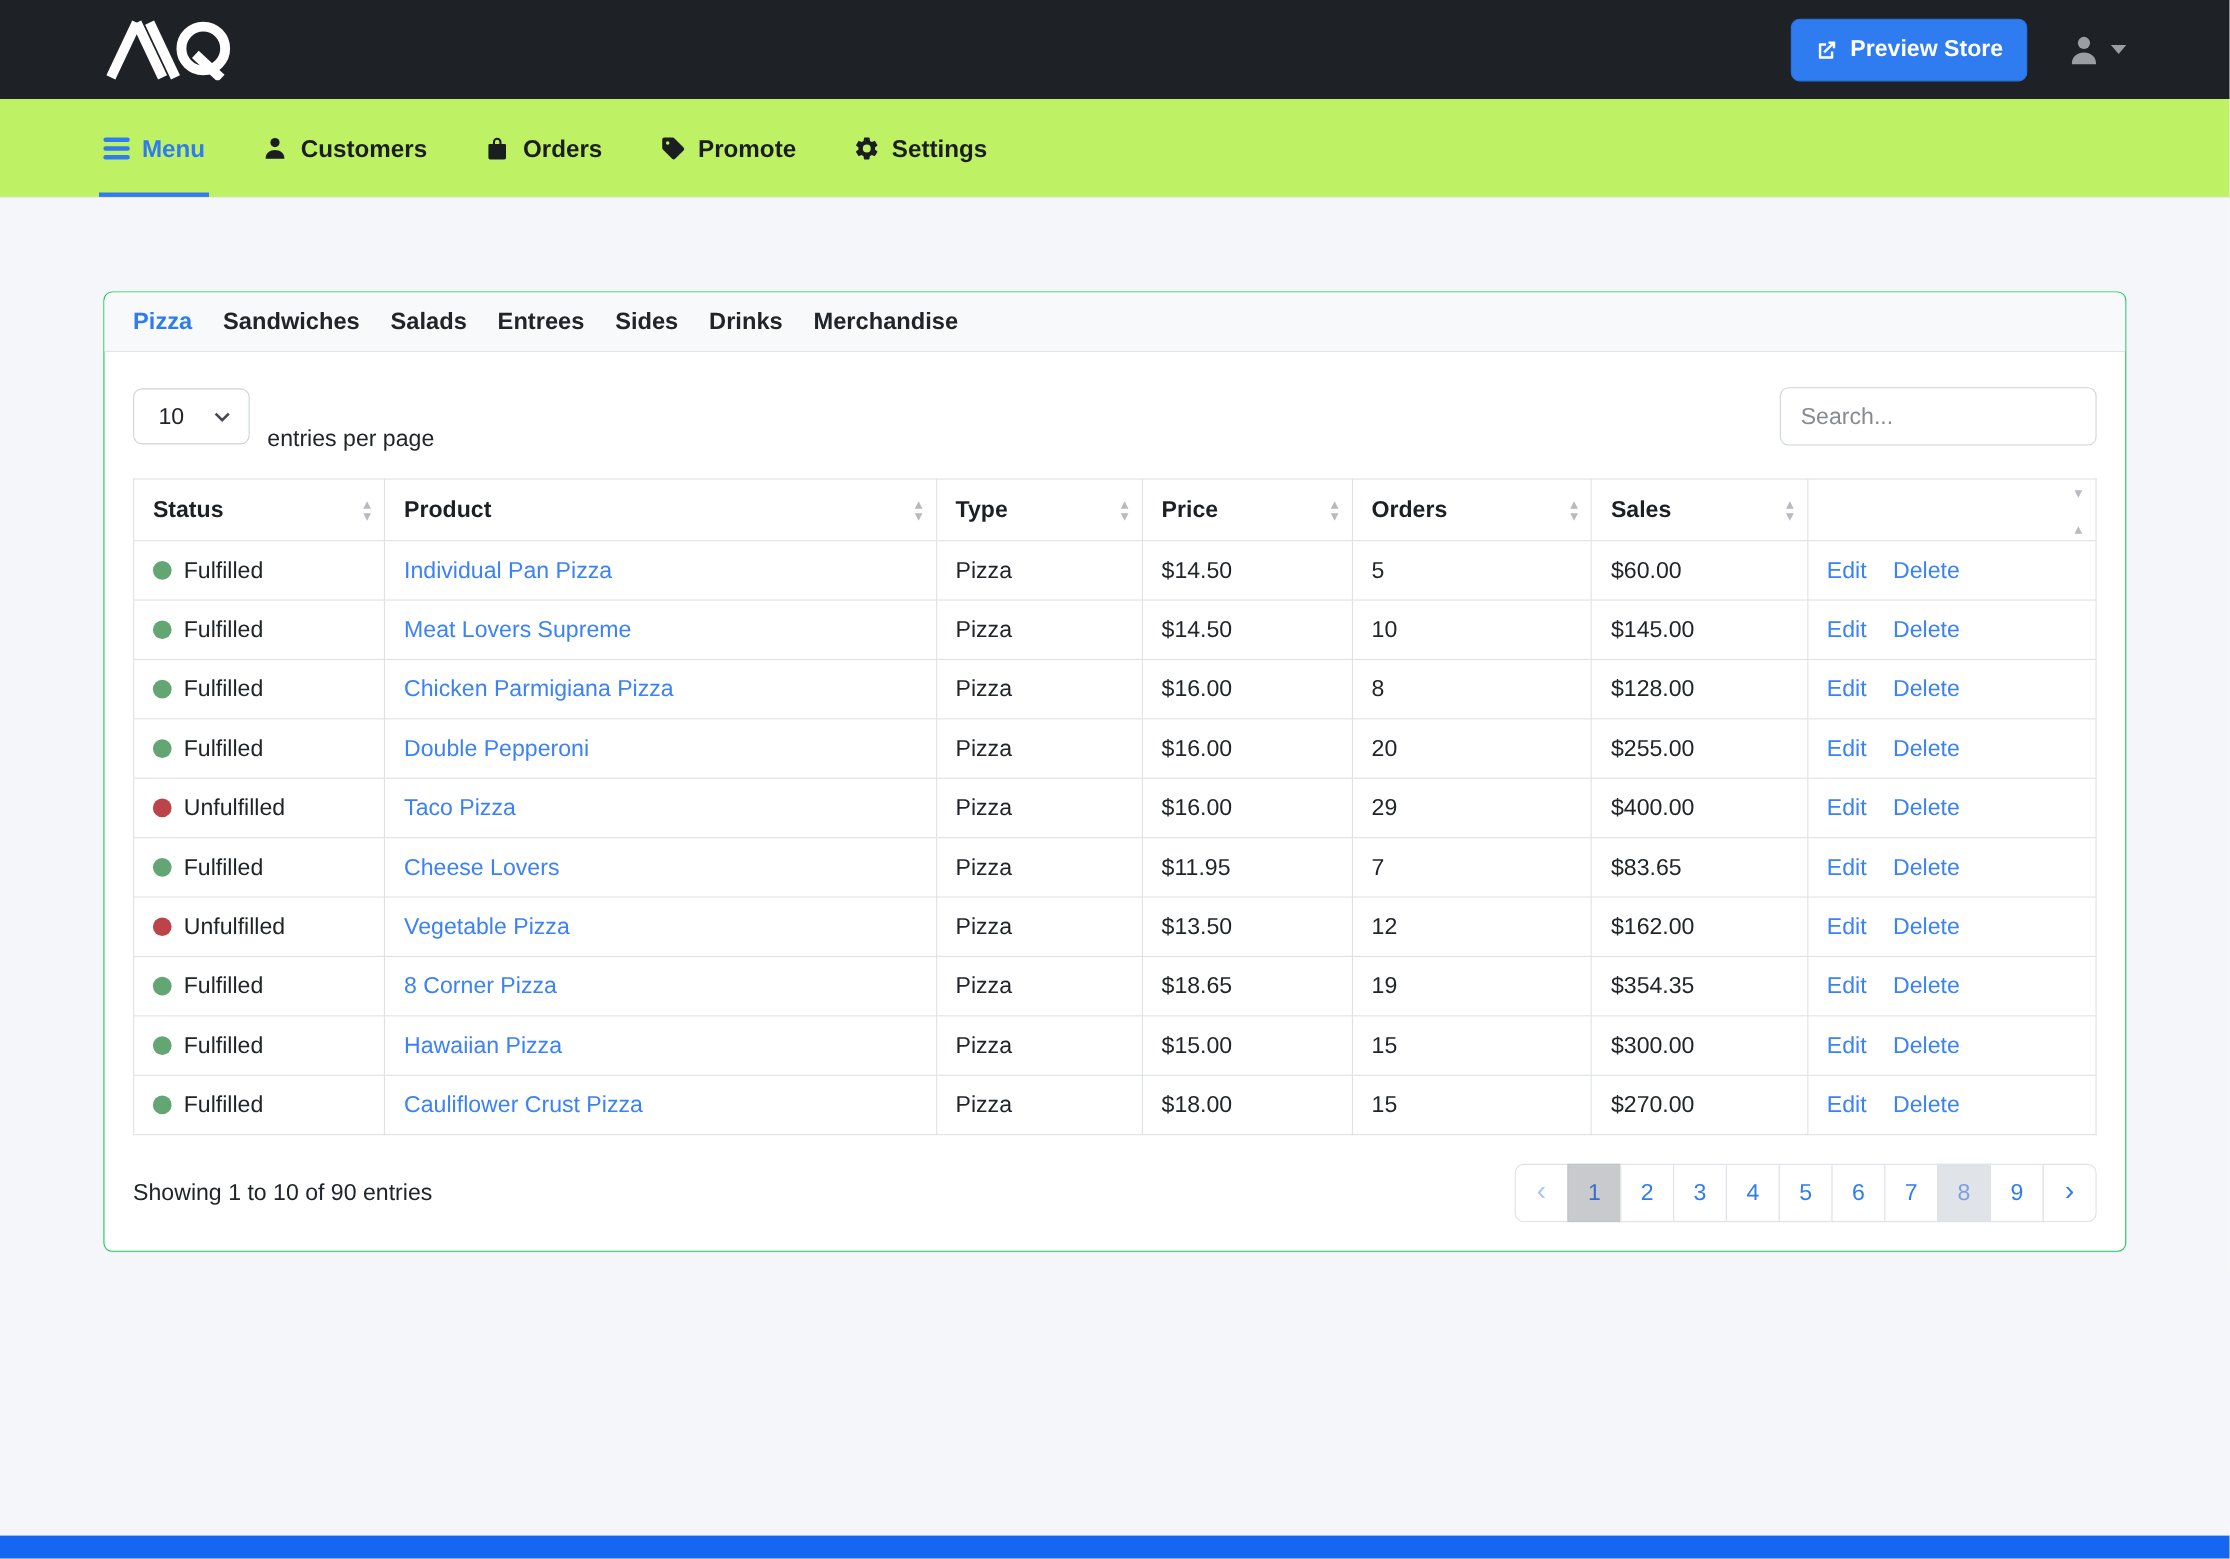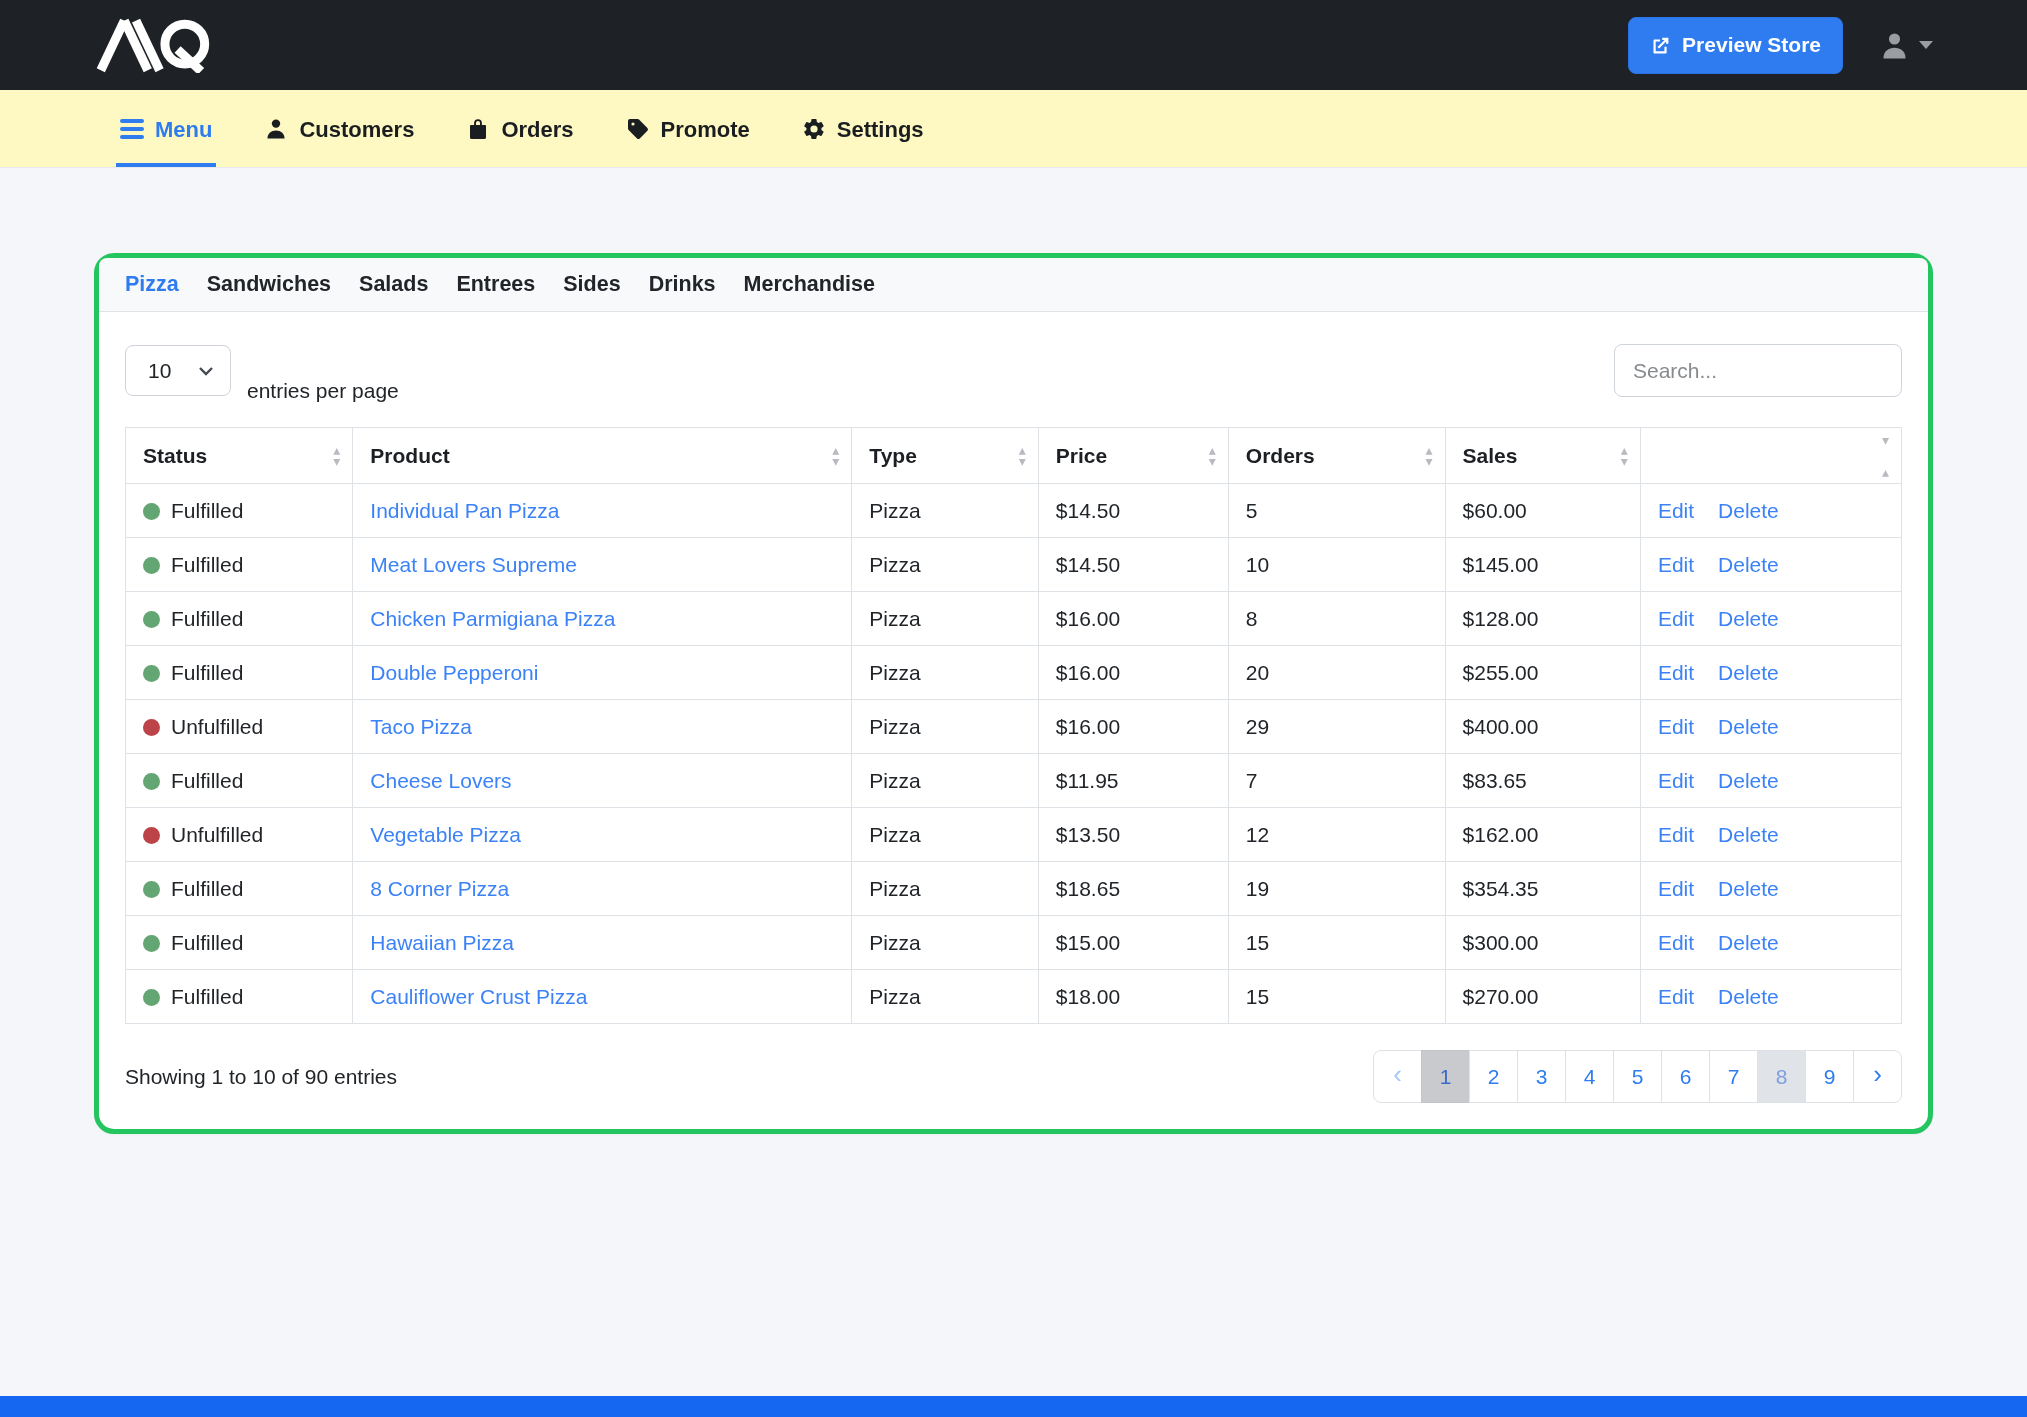--- a/index.html
+++ b/index.html
@@ -27,44 +27,44 @@
     color: #fff; font-size: 21px; font-weight: 700; cursor: pointer;
   }
   .account { margin-left: 36px; display: flex; align-items: center; gap: 9px; cursor: pointer; }
   .account svg { display: block; }
   .caret-down {
     width: 0; height: 0; border-left: 7px solid transparent;
     border-right: 7px solid transparent; border-top: 8px solid #9a9da2;
   }
   
   .mainnav {
-    height: 78px; background: #fef9c3;
+    height: 90px; background: #bef264;
     display: flex; align-items: stretch;
-    padding: 0 120px; border-bottom: 1px solid #e7e9ed;
+    padding: 0 94px; border-bottom: 1px solid #e7e9ed;
   }
   .nav-item {
     display: flex; align-items: center; gap: 11px;
     margin-right: 52px; position: relative; cursor: pointer;
     font-size: 22px; font-weight: 600; color: #1b1e21;
   }
   .nav-item .nav-label { line-height: 1; padding-top: 2px; }
   .nav-item.active { color: #2e7cf0; }
   .nav-item.active::after {
     content: ""; position: absolute; left: -4px; right: -4px; bottom: 0;
     height: 4px; background: #2e7cf0;
   }
   .nav-icon { display: flex; align-items: center; color: #1b1e21; }
   .nav-item.active .nav-icon { color: #2e7cf0; }
   .nav-icon svg { display: block; }
   .hamburger { display: flex; flex-direction: column; gap: 4px; }
   .hamburger i { display: block; width: 24px; height: 4px; border-radius: 2px; background: #2e7cf0; }
   
   .card {
     margin: 85px 94px 0 94px;
-    background: #fff; border: 5px solid #22c55e; border-radius: 20px;
+    background: #fff; border: 1px solid #22c55e; border-radius: 8px;
     box-shadow: 0 1px 2px rgba(20,30,50,.04);
   }
   .card-header {
     background: #f8f9fb; border-bottom: 1px solid #e0e3e7;
     border-radius: 8px 8px 0 0;
     padding: 14px 26px;
     display: flex; gap: 28px; align-items: center;
   }
   .tab { font-size: 21.5px; font-weight: 700; color: #212529; cursor: pointer; }
   .tab.active { color: #2e7cf0; }

